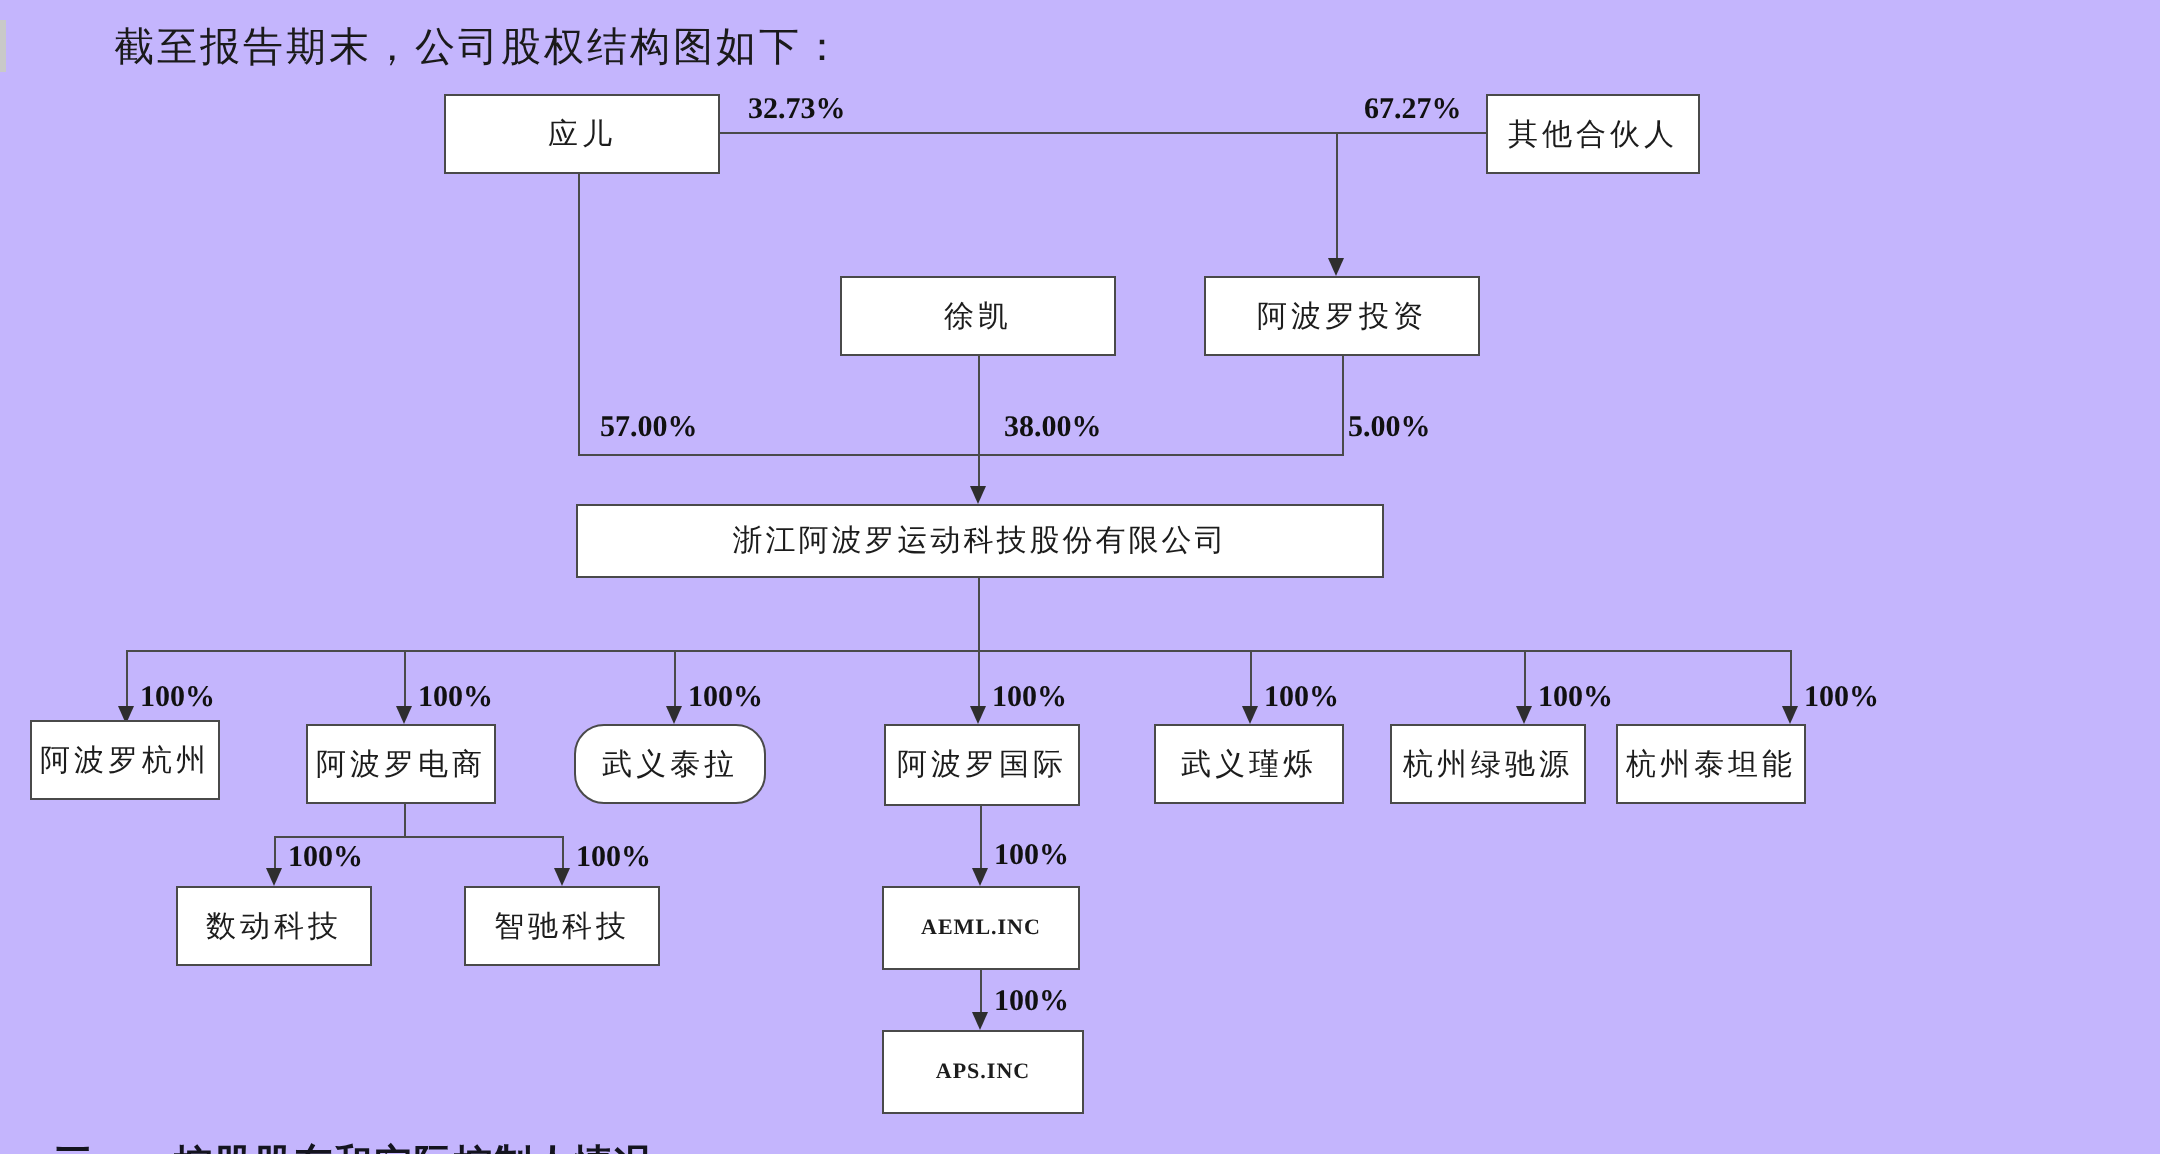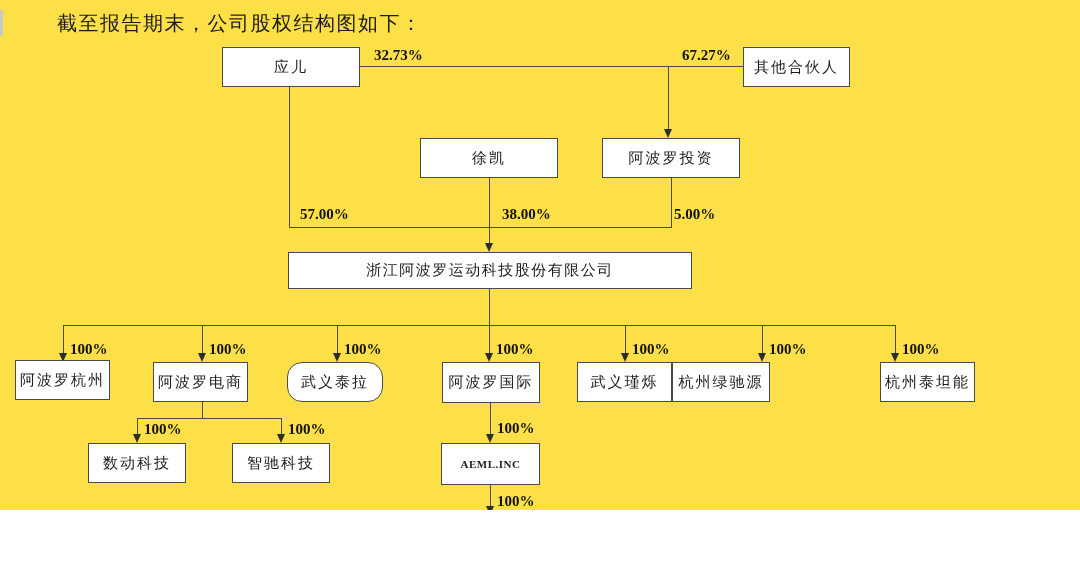--- a/index.html
+++ b/index.html
@@ -1,19 +1,19 @@
 <!DOCTYPE html>
 <html><head>
 <meta charset="utf-8">
 <style>
   html,body{margin:0;padding:0;background:#ffffff;}
   #page{
     position:relative;
-    width:1080px;height:510px;
-    background:#fde047;
+    width:1080px;height:577px;
+    background:#c4b5fd;
     overflow:hidden;
     font-family:"Liberation Serif","DejaVu Serif",serif;
     color:#1c1c1c;
   }
   .intro{
     position:absolute;left:57px;top:10px;
     font-size:20px;letter-spacing:1.5px;color:#1a1a1a;
     white-space:nowrap;
   }
   .node{
@@ -115,24 +115,24 @@
       </div>
       <div class="node" style="left: 287px; top: 362px; width: 96px; height: 40px; border-radius: 15px;">
         <span class="lbl">武义泰拉</span>
       </div>
       <div class="node" style="left: 442px; top: 362px; width: 98px; height: 41px;">
         <span class="lbl">阿波罗国际</span>
       </div>
       <div class="node" style="left: 577px; top: 362px; width: 95px; height: 40px;">
         <span class="lbl">武义瑾烁</span>
       </div>
-      <div class="node" style="left: 672px; top: 362px; width: 98px; height: 40px; font-family: Liberation Serif, serif;">
+      <div class="node" style="left: 695px; top: 362px; width: 98px; height: 40px; font-family: Liberation Serif, serif;">
         <span class="lbl">杭州绿驰源</span>
       </div>
-      <div class="node" style="left: 880px; top: 362px; width: 95px; height: 40px;">
+      <div class="node" style="left: 808px; top: 362px; width: 95px; height: 40px;">
         <span class="lbl">杭州泰坦能</span>
       </div>
       <div class="node" style="left: 88px; top: 443px; width: 98px; height: 40px;">
         <span class="lbl">数动科技</span>
       </div>
       <div class="node" style="left: 232px; top: 443px; width: 98px; height: 40px;">
         <span class="lbl">智驰科技</span>
       </div>
       <div class="node" style="left: 441px; top: 443px; width: 99px; height: 42px;">
         <span class="lbl latin">AEML.INC</span>

